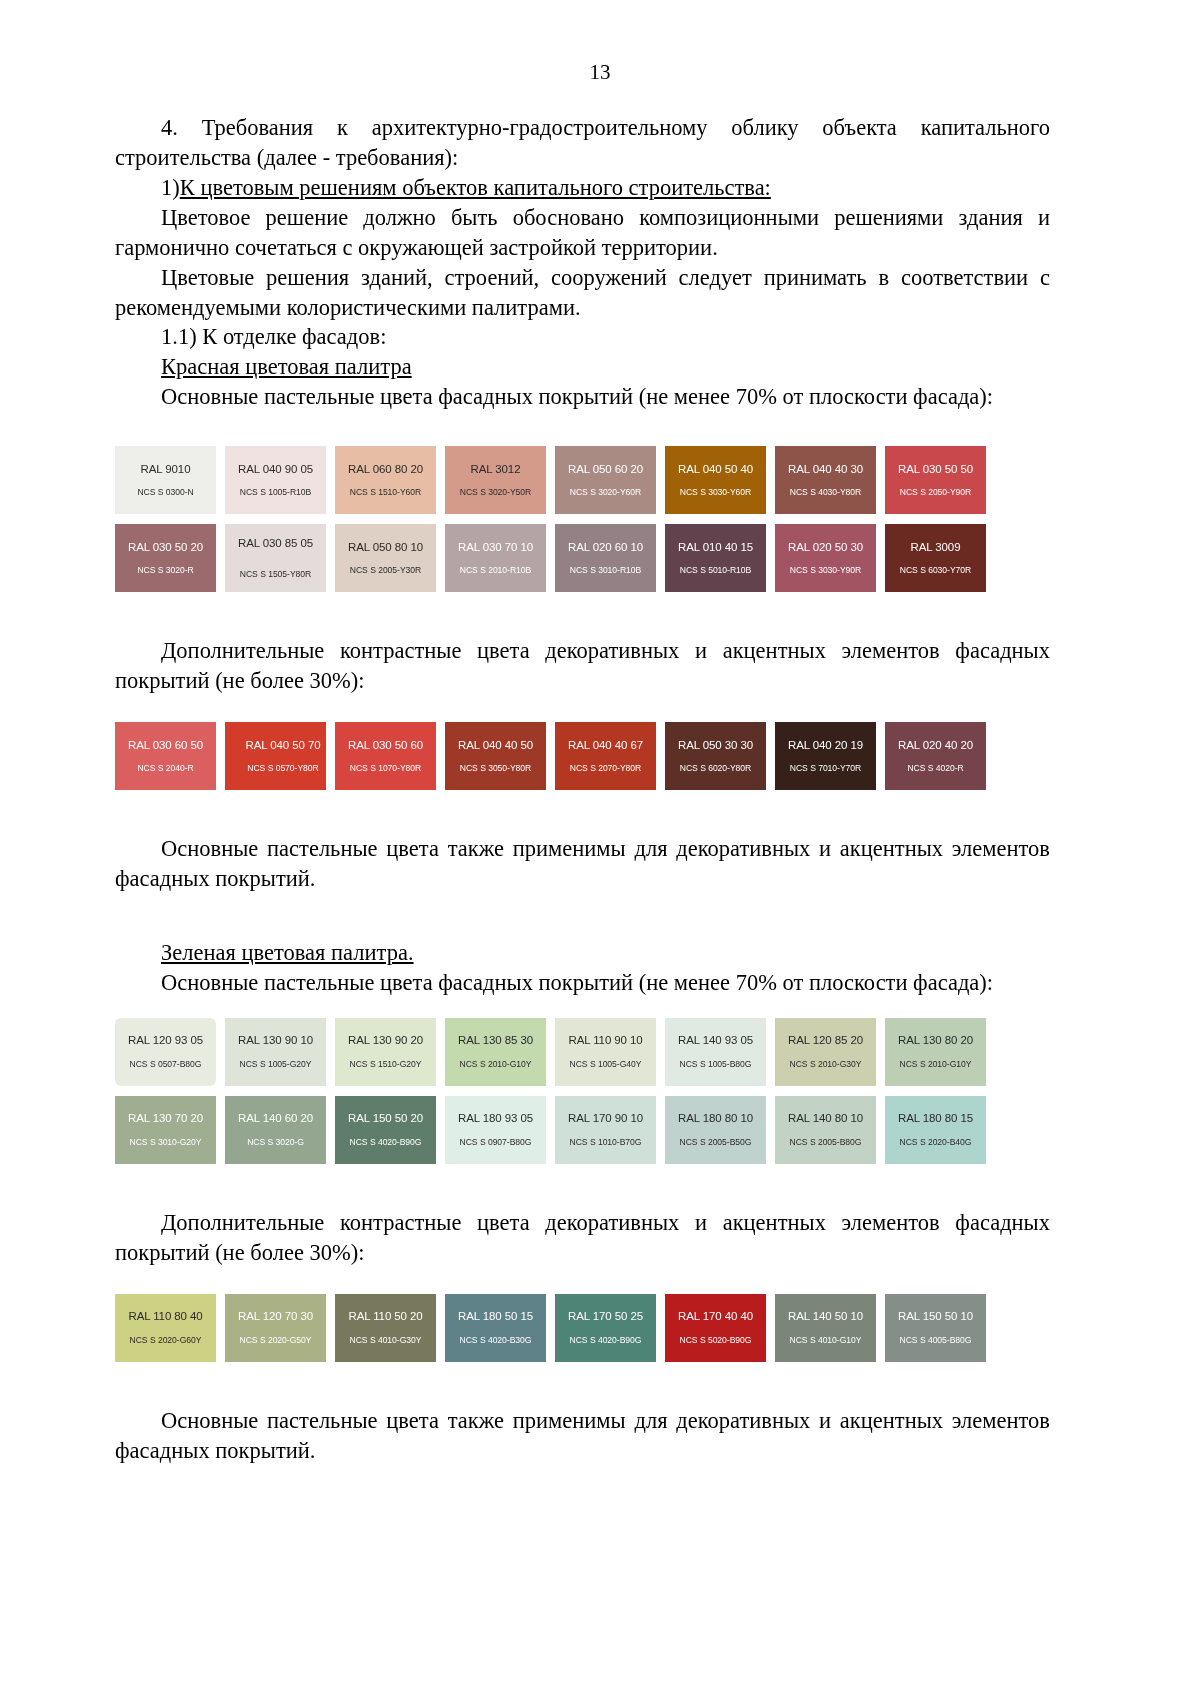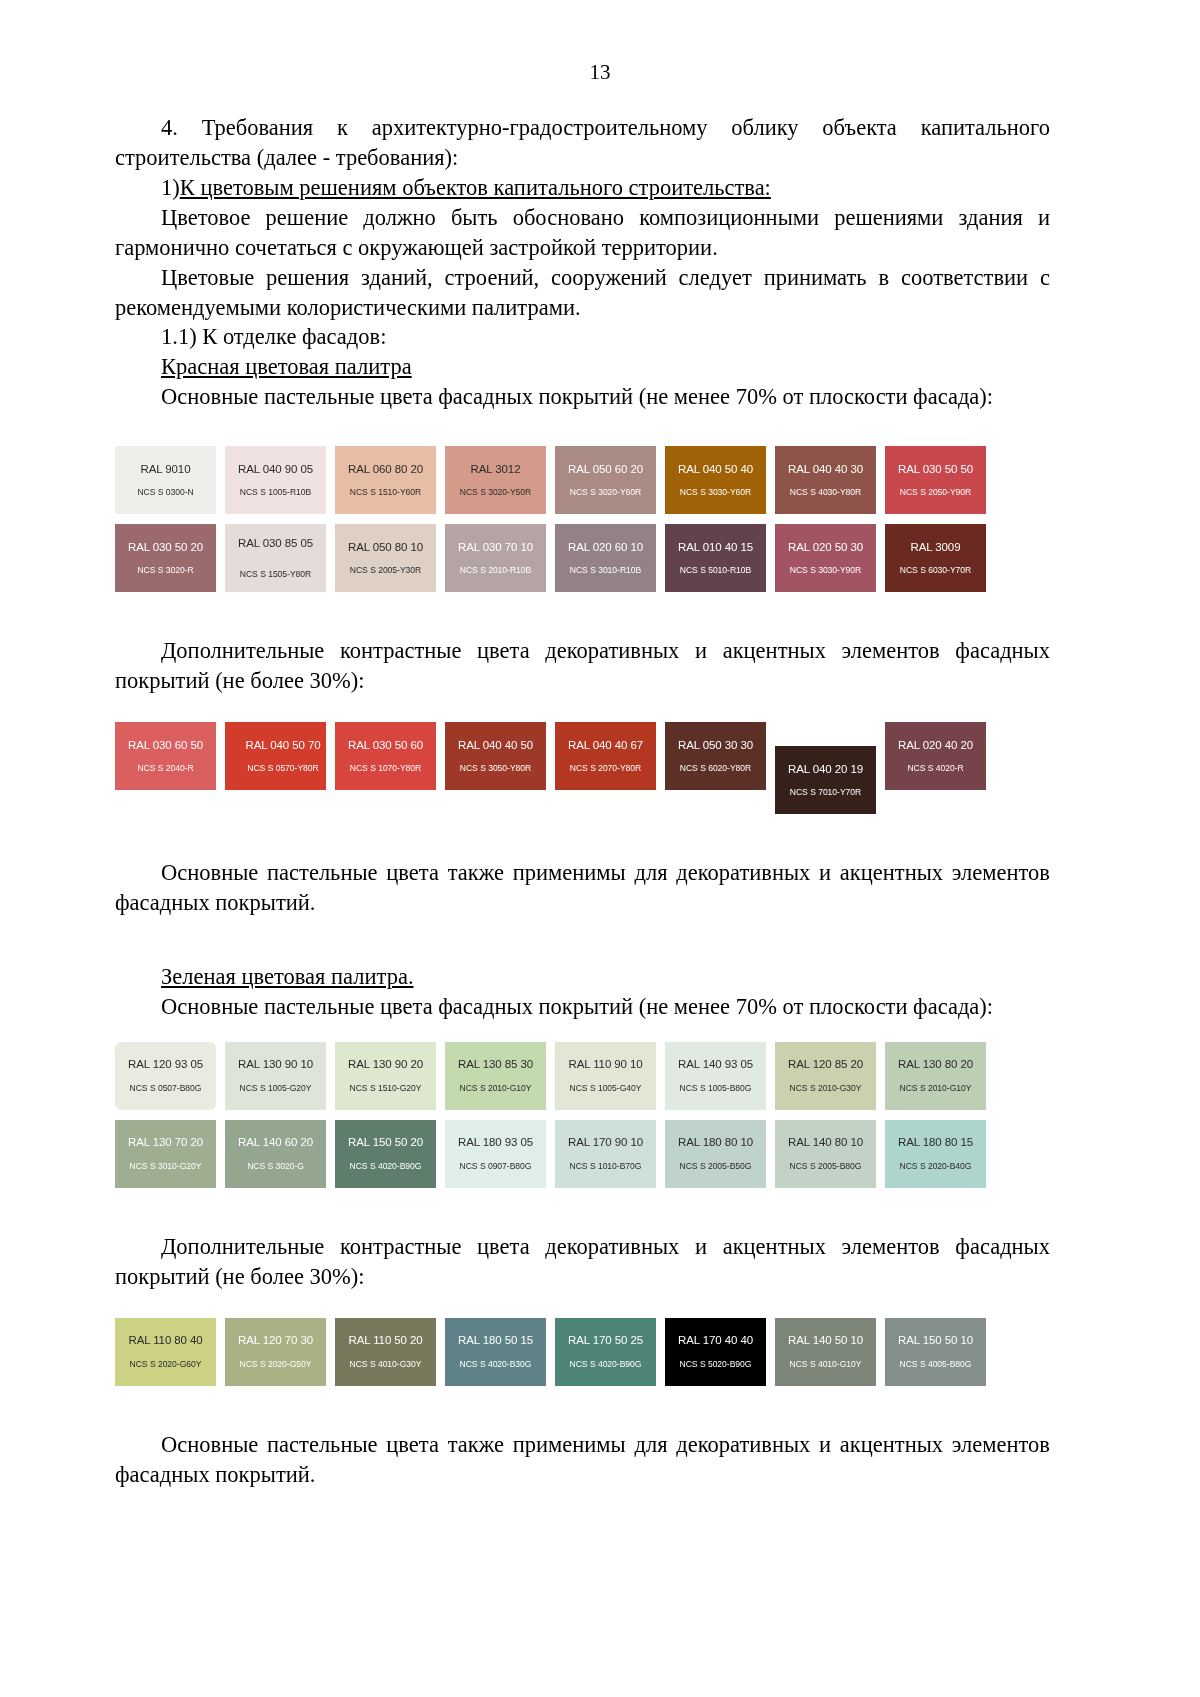--- a/index.html
+++ b/index.html
@@ -209,21 +209,21 @@
             <div class="ncs">NCS S 3050-Y80R</div>
           </div>
           <div class="swatch" style="background: rgb(179, 55, 33); color: rgb(255, 255, 255);">
             <div class="ral">RAL 040 40 67</div>
             <div class="ncs">NCS S 2070-Y80R</div>
           </div>
           <div class="swatch" style="background: rgb(92, 48, 38); color: rgb(255, 255, 255);">
             <div class="ral">RAL 050 30 30</div>
             <div class="ncs">NCS S 6020-Y80R</div>
           </div>
-          <div class="swatch" style="background: rgb(53, 33, 26); color: rgb(255, 255, 255); margin-top: 24px;">
+          <div class="swatch" style="background: rgb(53, 33, 26); color: rgb(255, 255, 255);">
             <div class="ral">RAL 040 20 19</div>
             <div class="ncs">NCS S 7010-Y70R</div>
           </div>
           <div class="swatch" style="background: rgb(118, 67, 74); color: rgb(255, 255, 255);">
             <div class="ral">RAL 020 40 20</div>
             <div class="ncs">NCS S 4020-R</div>
           </div>
         </div>
     </div>
 
@@ -332,21 +332,21 @@
             <div class="ncs">NCS S 4010-G30Y</div>
           </div>
           <div class="swatch" style="background: rgb(95, 130, 136); color: rgb(255, 255, 255);">
             <div class="ral">RAL 180 50 15</div>
             <div class="ncs">NCS S 4020-B30G</div>
           </div>
           <div class="swatch" style="background: rgb(78, 132, 117); color: rgb(255, 255, 255);">
             <div class="ral">RAL 170 50 25</div>
             <div class="ncs">NCS S 4020-B90G</div>
           </div>
-          <div class="swatch" style="background: #000000; color: rgb(255, 255, 255);">
+          <div class="swatch" style="background: #b91c1c; color: rgb(255, 255, 255);">
             <div class="ral">RAL 170 40 40</div>
             <div class="ncs">NCS S 5020-B90G</div>
           </div>
           <div class="swatch" style="background: rgb(124, 134, 120); color: rgb(255, 255, 255);">
             <div class="ral">RAL 140 50 10</div>
             <div class="ncs">NCS S 4010-G10Y</div>
           </div>
           <div class="swatch" style="background: rgb(132, 143, 137); color: rgb(255, 255, 255);">
             <div class="ral">RAL 150 50 10</div>
             <div class="ncs">NCS S 4005-B80G</div>

